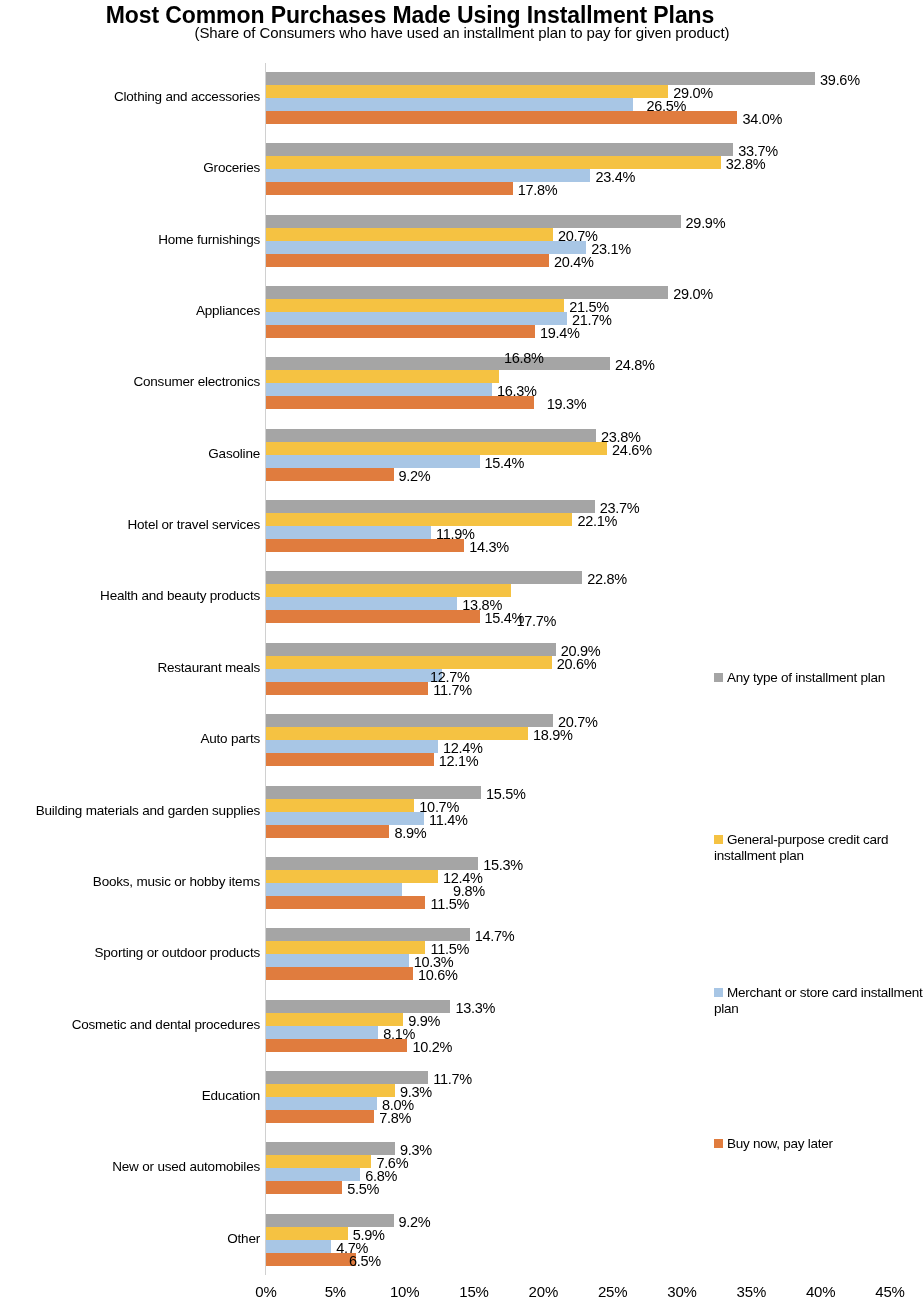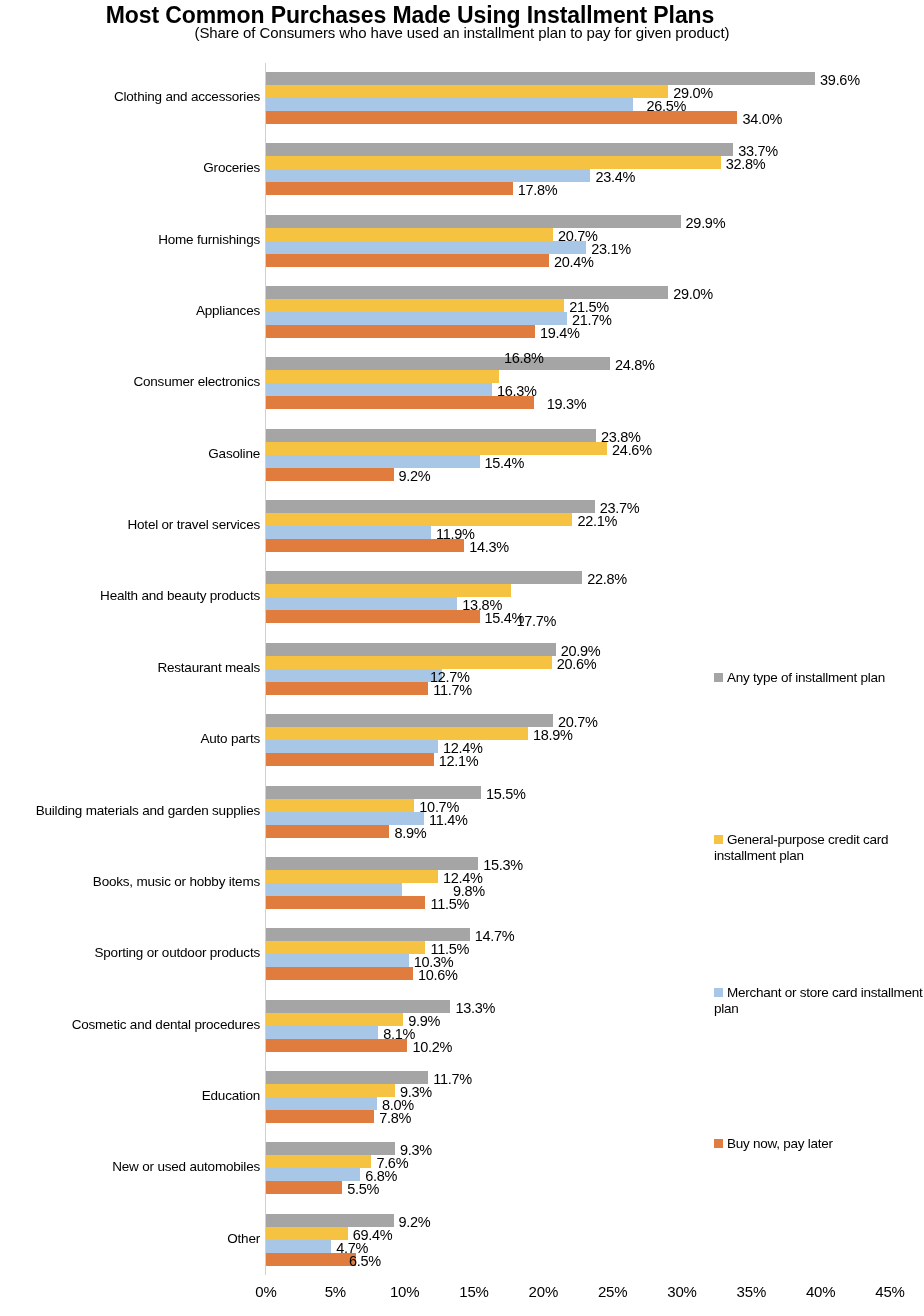--- a/index.html
+++ b/index.html
@@ -304,21 +304,21 @@
         <div class="bar s2" style="top: 1168.25px; width: 94.2933px; background: rgb(168, 198, 229);"></div>
         <div class="bar-value" style="left: 365.293px; top: 1169.25px;">6.8%</div>
         <div class="bar s3" style="top: 1181.25px; width: 76.2667px; background: rgb(224, 124, 62);"></div>
         <div class="bar-value" style="left: 347.267px; top: 1182.25px;">5.5%</div>
       </div>
       <div class="bar-group" style="top: 0px;">
         <div class="cat-label" style="top: 1230.6px;">Other</div>
         <div class="bar s0" style="top: 1213.6px; width: 127.573px; background: rgb(165, 165, 165);"></div>
         <div class="bar-value" style="left: 398.573px; top: 1214.6px;">9.2%</div>
         <div class="bar s1" style="top: 1226.6px; width: 81.8133px; background: rgb(245, 194, 66);"></div>
-        <div class="bar-value" style="left: 352.813px; top: 1227.6px;">69.4%</div>
+        <div class="bar-value" style="left: 352.813px; top: 1227.6px;">5.9%</div>
         <div class="bar s2" style="top: 1239.6px; width: 65.1733px; background: rgb(168, 198, 229);"></div>
         <div class="bar-value" style="left: 336.173px; top: 1240.6px;">4.7%</div>
         <div class="bar s3" style="top: 1252.6px; width: 90.1333px; background: rgb(224, 124, 62);"></div>
         <div class="bar-value" style="left: 349px; top: 1253.6px; text-align: right;">6.5%</div>
       </div>
     </div>
 
   <div id="legend">
 
   <div class="legend-entry" style="top: 670px;"><span class="legend-swatch s0" style="background: rgb(165, 165, 165);"></span><span class="legend-text">Any type of installment plan</span></div>

